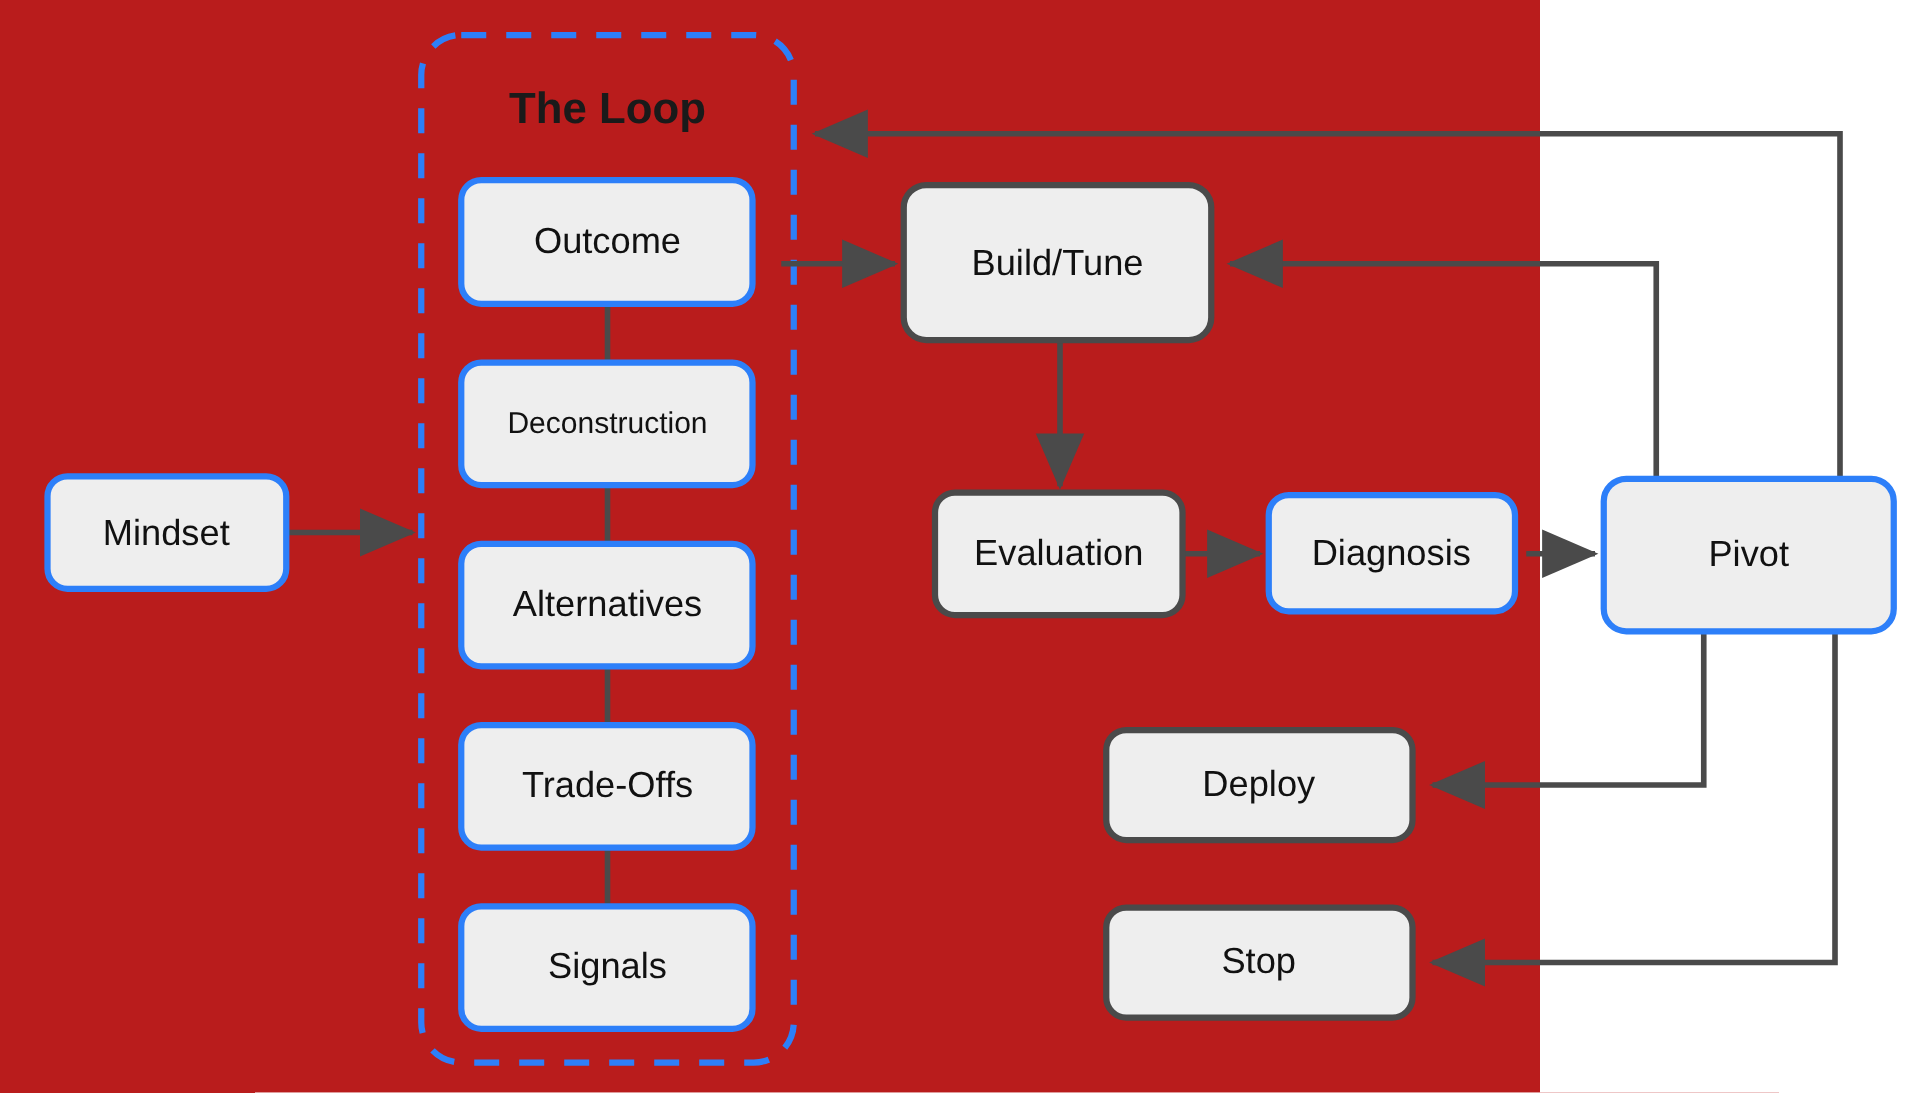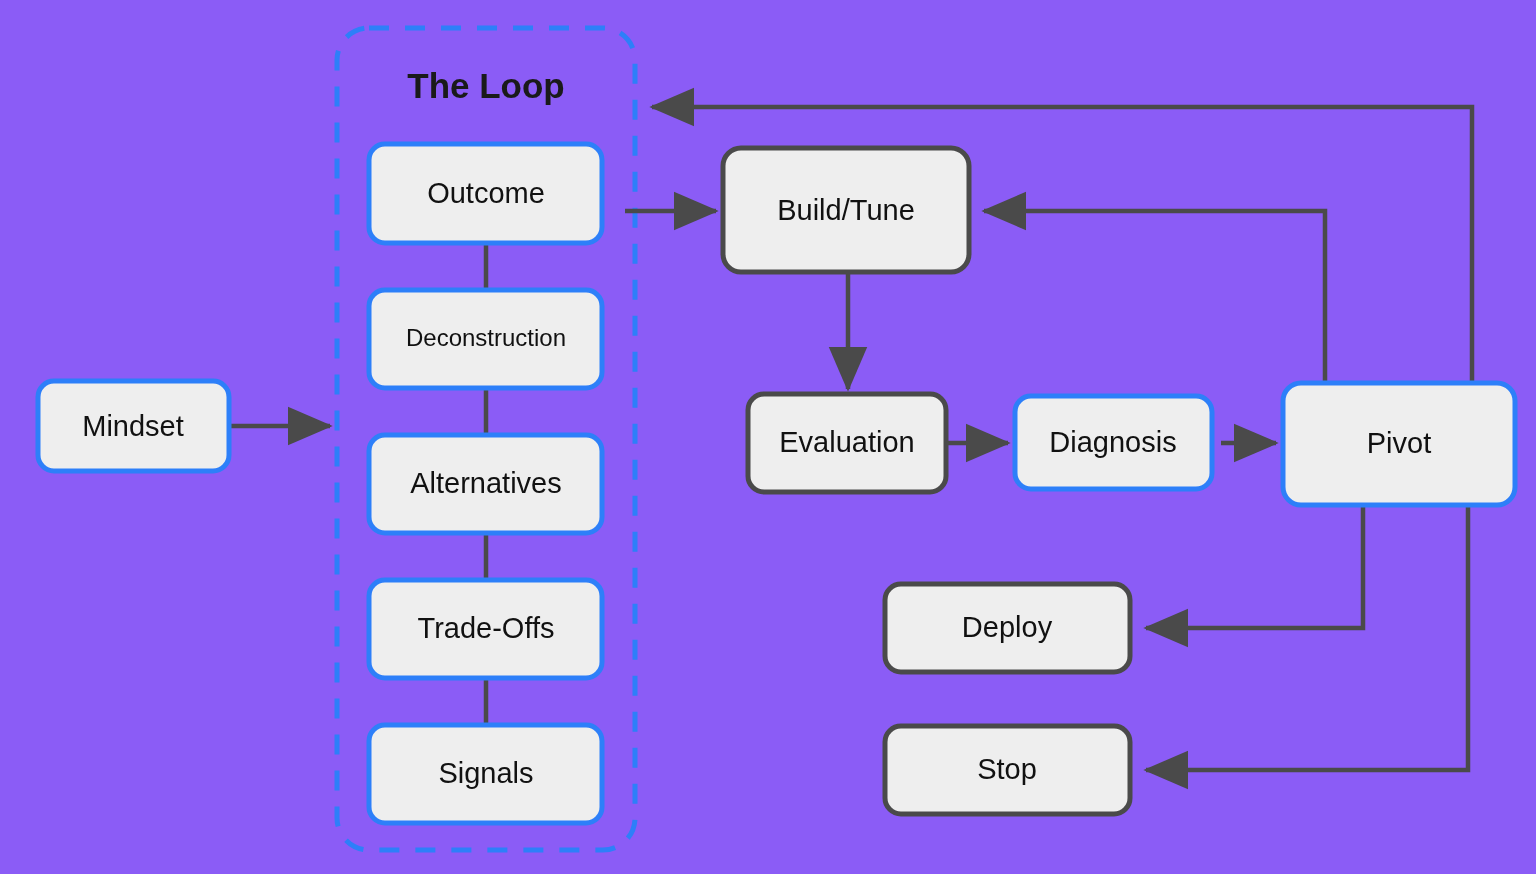--- a/index.html
+++ b/index.html
@@ -8,23 +8,23 @@
     background: #ffffff;
   }
   body {
     width: 1536px;
     height: 874px;
     font-family: "Liberation Sans", sans-serif;
     overflow: hidden;
   }
   #diagram-root {
     position: relative;
-    width: 1536px;
+    width: 1232px;
     height: 874px;
-    background: #8b5cf6;
+    background: #b91c1c;
   }
   svg#flow {
     position: absolute;
     left: 0;
     top: 0;
     width: 1536px;
     height: 874px;
     display: block;
   }
   .node-rect-blue {

